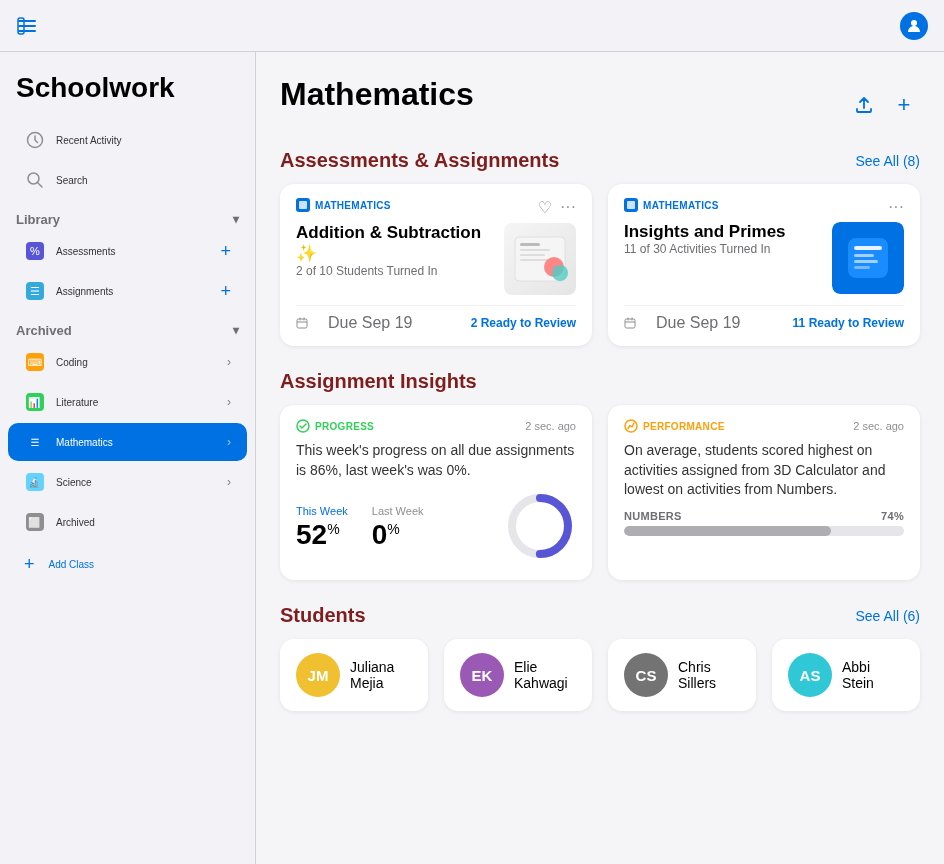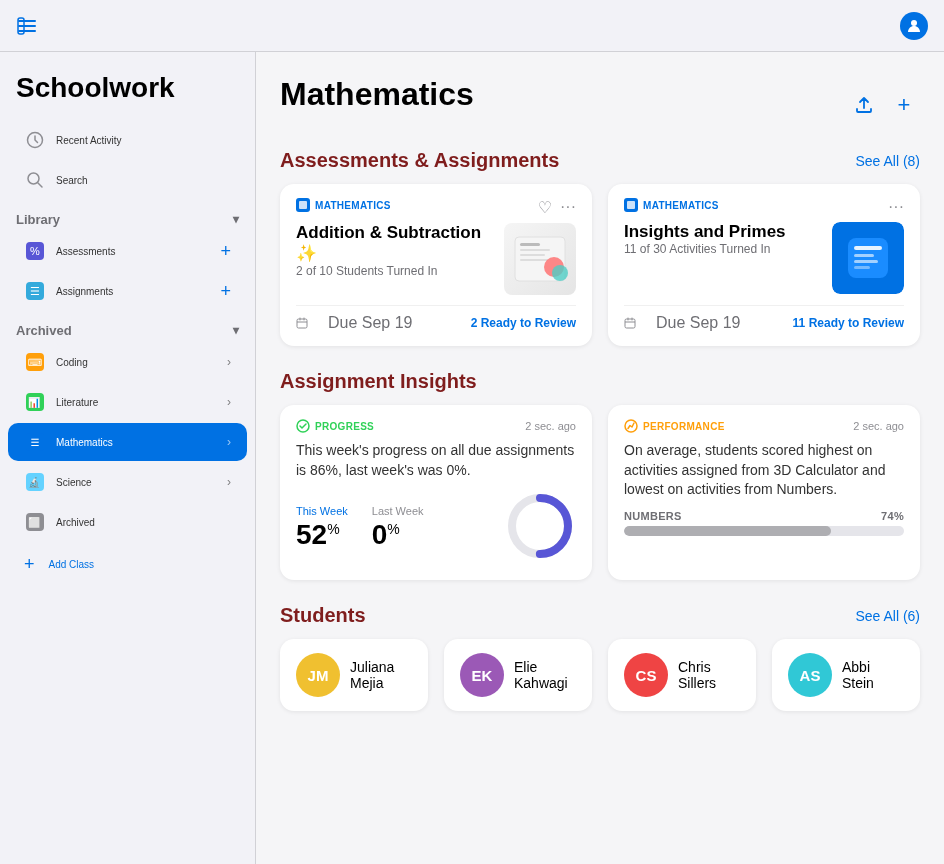--- a/index.html
+++ b/index.html
@@ -720,21 +720,21 @@
         <div class="student-avatar" style="background:#f0c030;">JM</div>
         <span class="student-name">Juliana Mejia</span>
       </div>
 
       <div class="student-card">
         <div class="student-avatar" style="background:#9b59b6;">EK</div>
         <span class="student-name">Elie Kahwagi</span>
       </div>
 
       <div class="student-card">
-        <div class="student-avatar" style="background:#ef4444;">CS</div>
+        <div class="student-avatar" style="background:#737373;">CS</div>
         <span class="student-name">Chris Sillers</span>
       </div>
 
       <div class="student-card" style="overflow:hidden;">
         <div class="student-avatar" style="background:#30c8d6;">AS</div>
         <div>
           <div class="student-name">Abbi</div>
           <div class="student-name">Stein</div>
         </div>
       </div>

